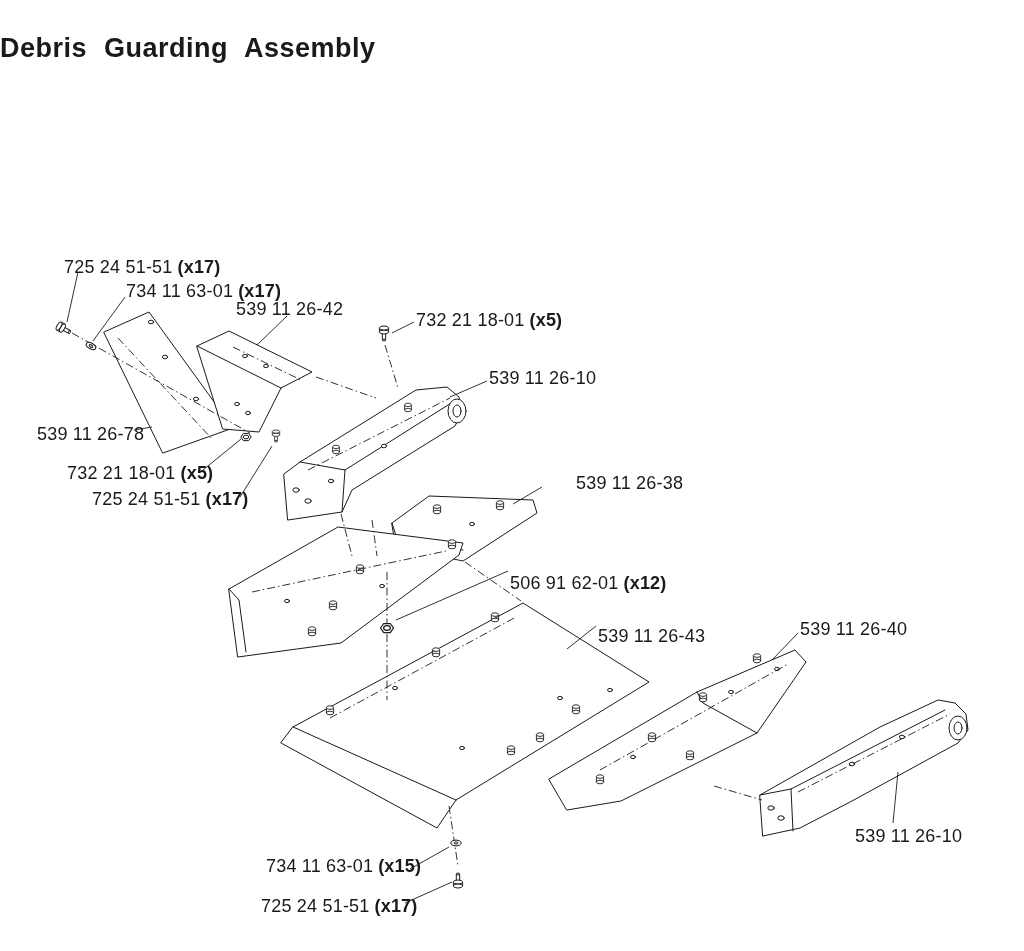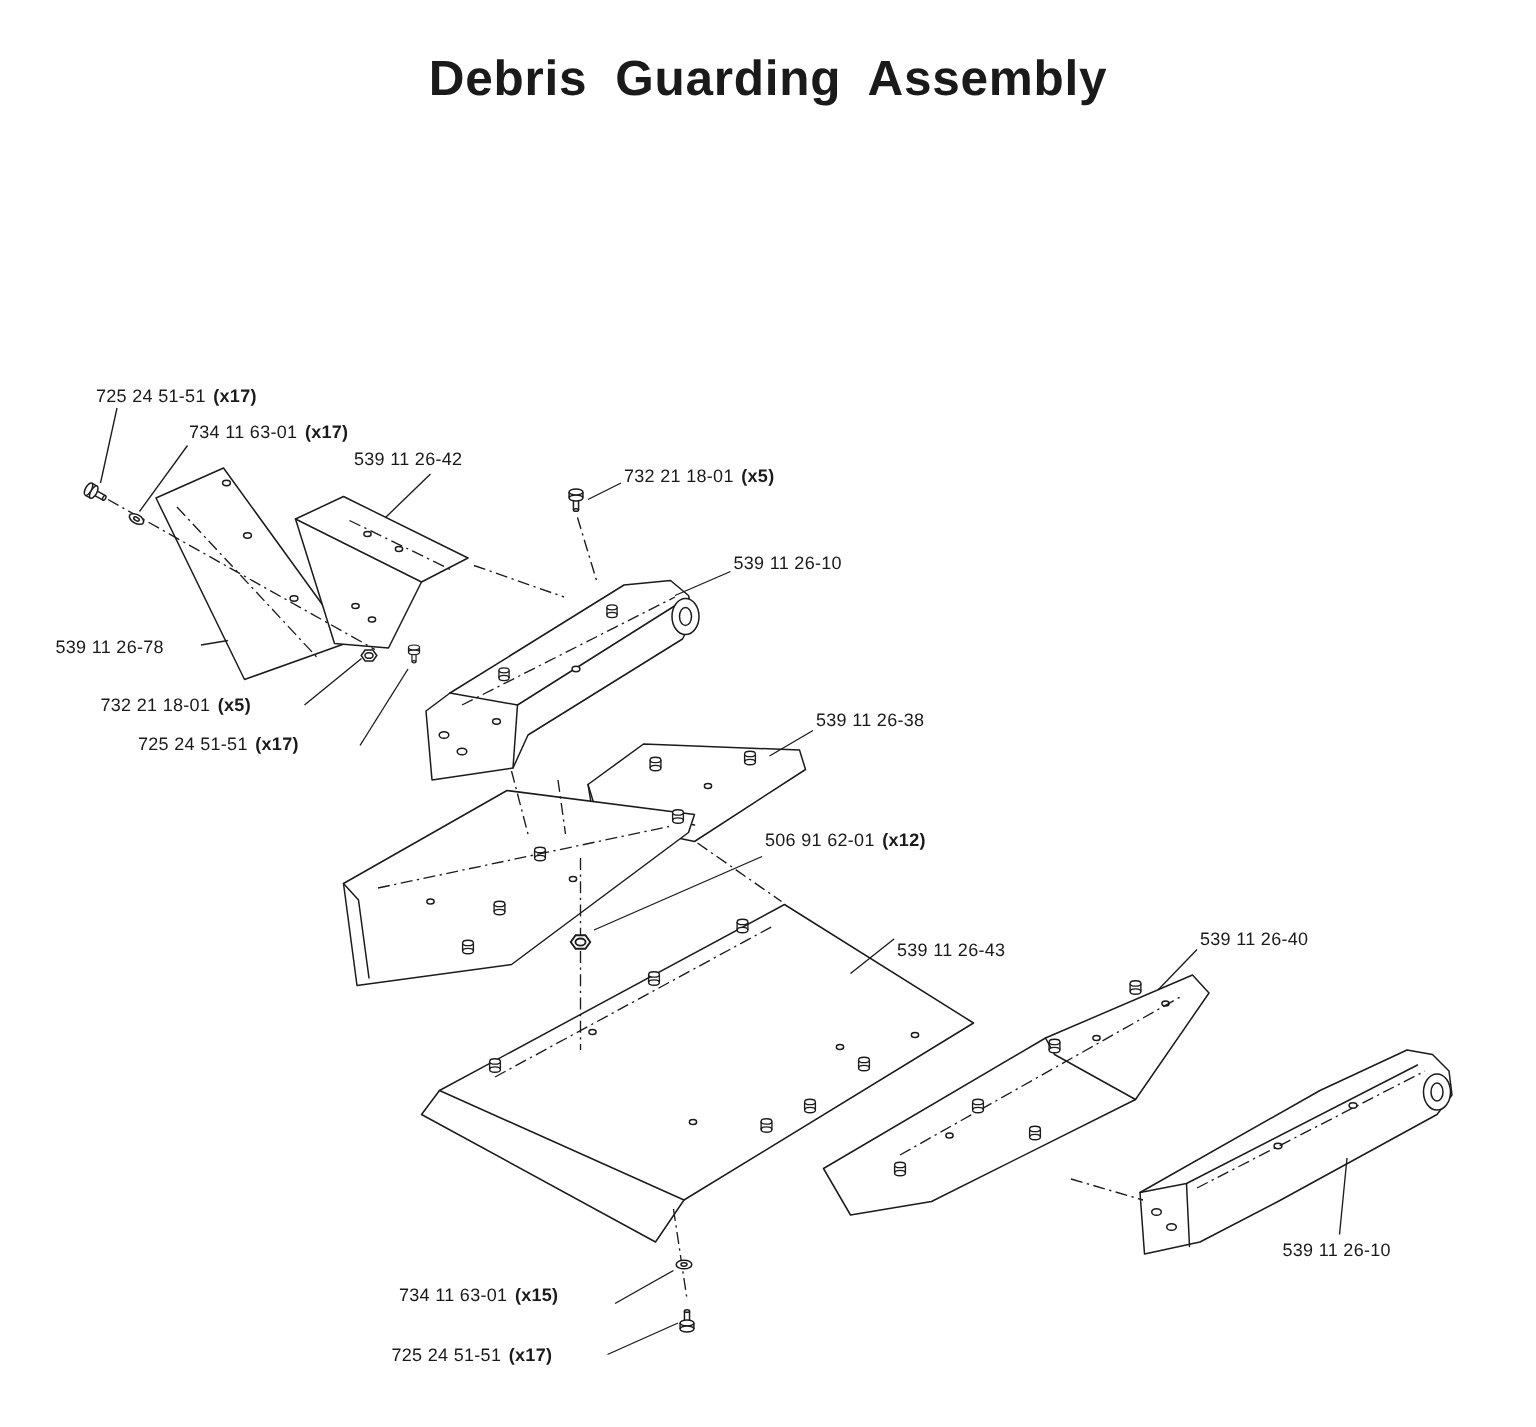--- a/index.html
+++ b/index.html
@@ -1,24 +1,24 @@
 <!DOCTYPE html>
 <html><head>
 <meta charset="utf-8">
 <style>
   html,body{margin:0;padding:0}
   body{
     width:1024px;height:951px;background:#ffffff;position:relative;overflow:hidden;
     font-family:"Liberation Sans", sans-serif;color:#1a1a1a;
   }
   .title{
-    position:absolute;top:33px;left:0;width:100%;text-align:center;
-    font-size:33px;font-weight:700;letter-spacing:.5px;word-spacing:9px;
+    position:absolute;top:33px;left:0;width:100%;
+    font-size:27px;font-weight:700;letter-spacing:.5px;word-spacing:9px;
   }
-  .label{position:absolute;font-size:12px;white-space:nowrap;letter-spacing:.2px}
+  .label{position:absolute;font-size:18px;white-space:nowrap;letter-spacing:.2px}
   .label b{margin-left:5px;font-weight:700}
   .label b:empty{display:none}
   svg.art{position:absolute;left:0;top:0}
 </style>
 </head>
 <body>
 
 <svg class="art" width="1024" height="951" viewBox="0 0 1024 951" xmlns="http://www.w3.org/2000/svg">
   <defs>
     <g id="stud" stroke="#1b1b1b" stroke-width="1" fill="#fff">
@@ -204,24 +204,24 @@
 </div>
 <div class="label" style="left:37px;top:424px">
   <span>539 11 26-78</span>
 </div>
 <div class="label" style="left:67px;top:463px">
   <span>732 21 18-01</span><b>(x5)</b>
 </div>
 <div class="label" style="left:92px;top:489px">
   <span>725 24 51-51</span><b>(x17)</b>
 </div>
-<div class="label" style="left:544px;top:473px">
+<div class="label" style="left:576px;top:473px">
   <span>539 11 26-38</span>
 </div>
-<div class="label" style="left:510px;top:553px">
+<div class="label" style="left:510px;top:573px">
   <span>506 91 62-01</span><b>(x12)</b>
 </div>
 <div class="label" style="left:598px;top:626px">
   <span>539 11 26-43</span>
 </div>
 <div class="label" style="left:800px;top:619px">
   <span>539 11 26-40</span>
 </div>
 <div class="label" style="left:855px;top:826px">
   <span>539 11 26-10</span>

